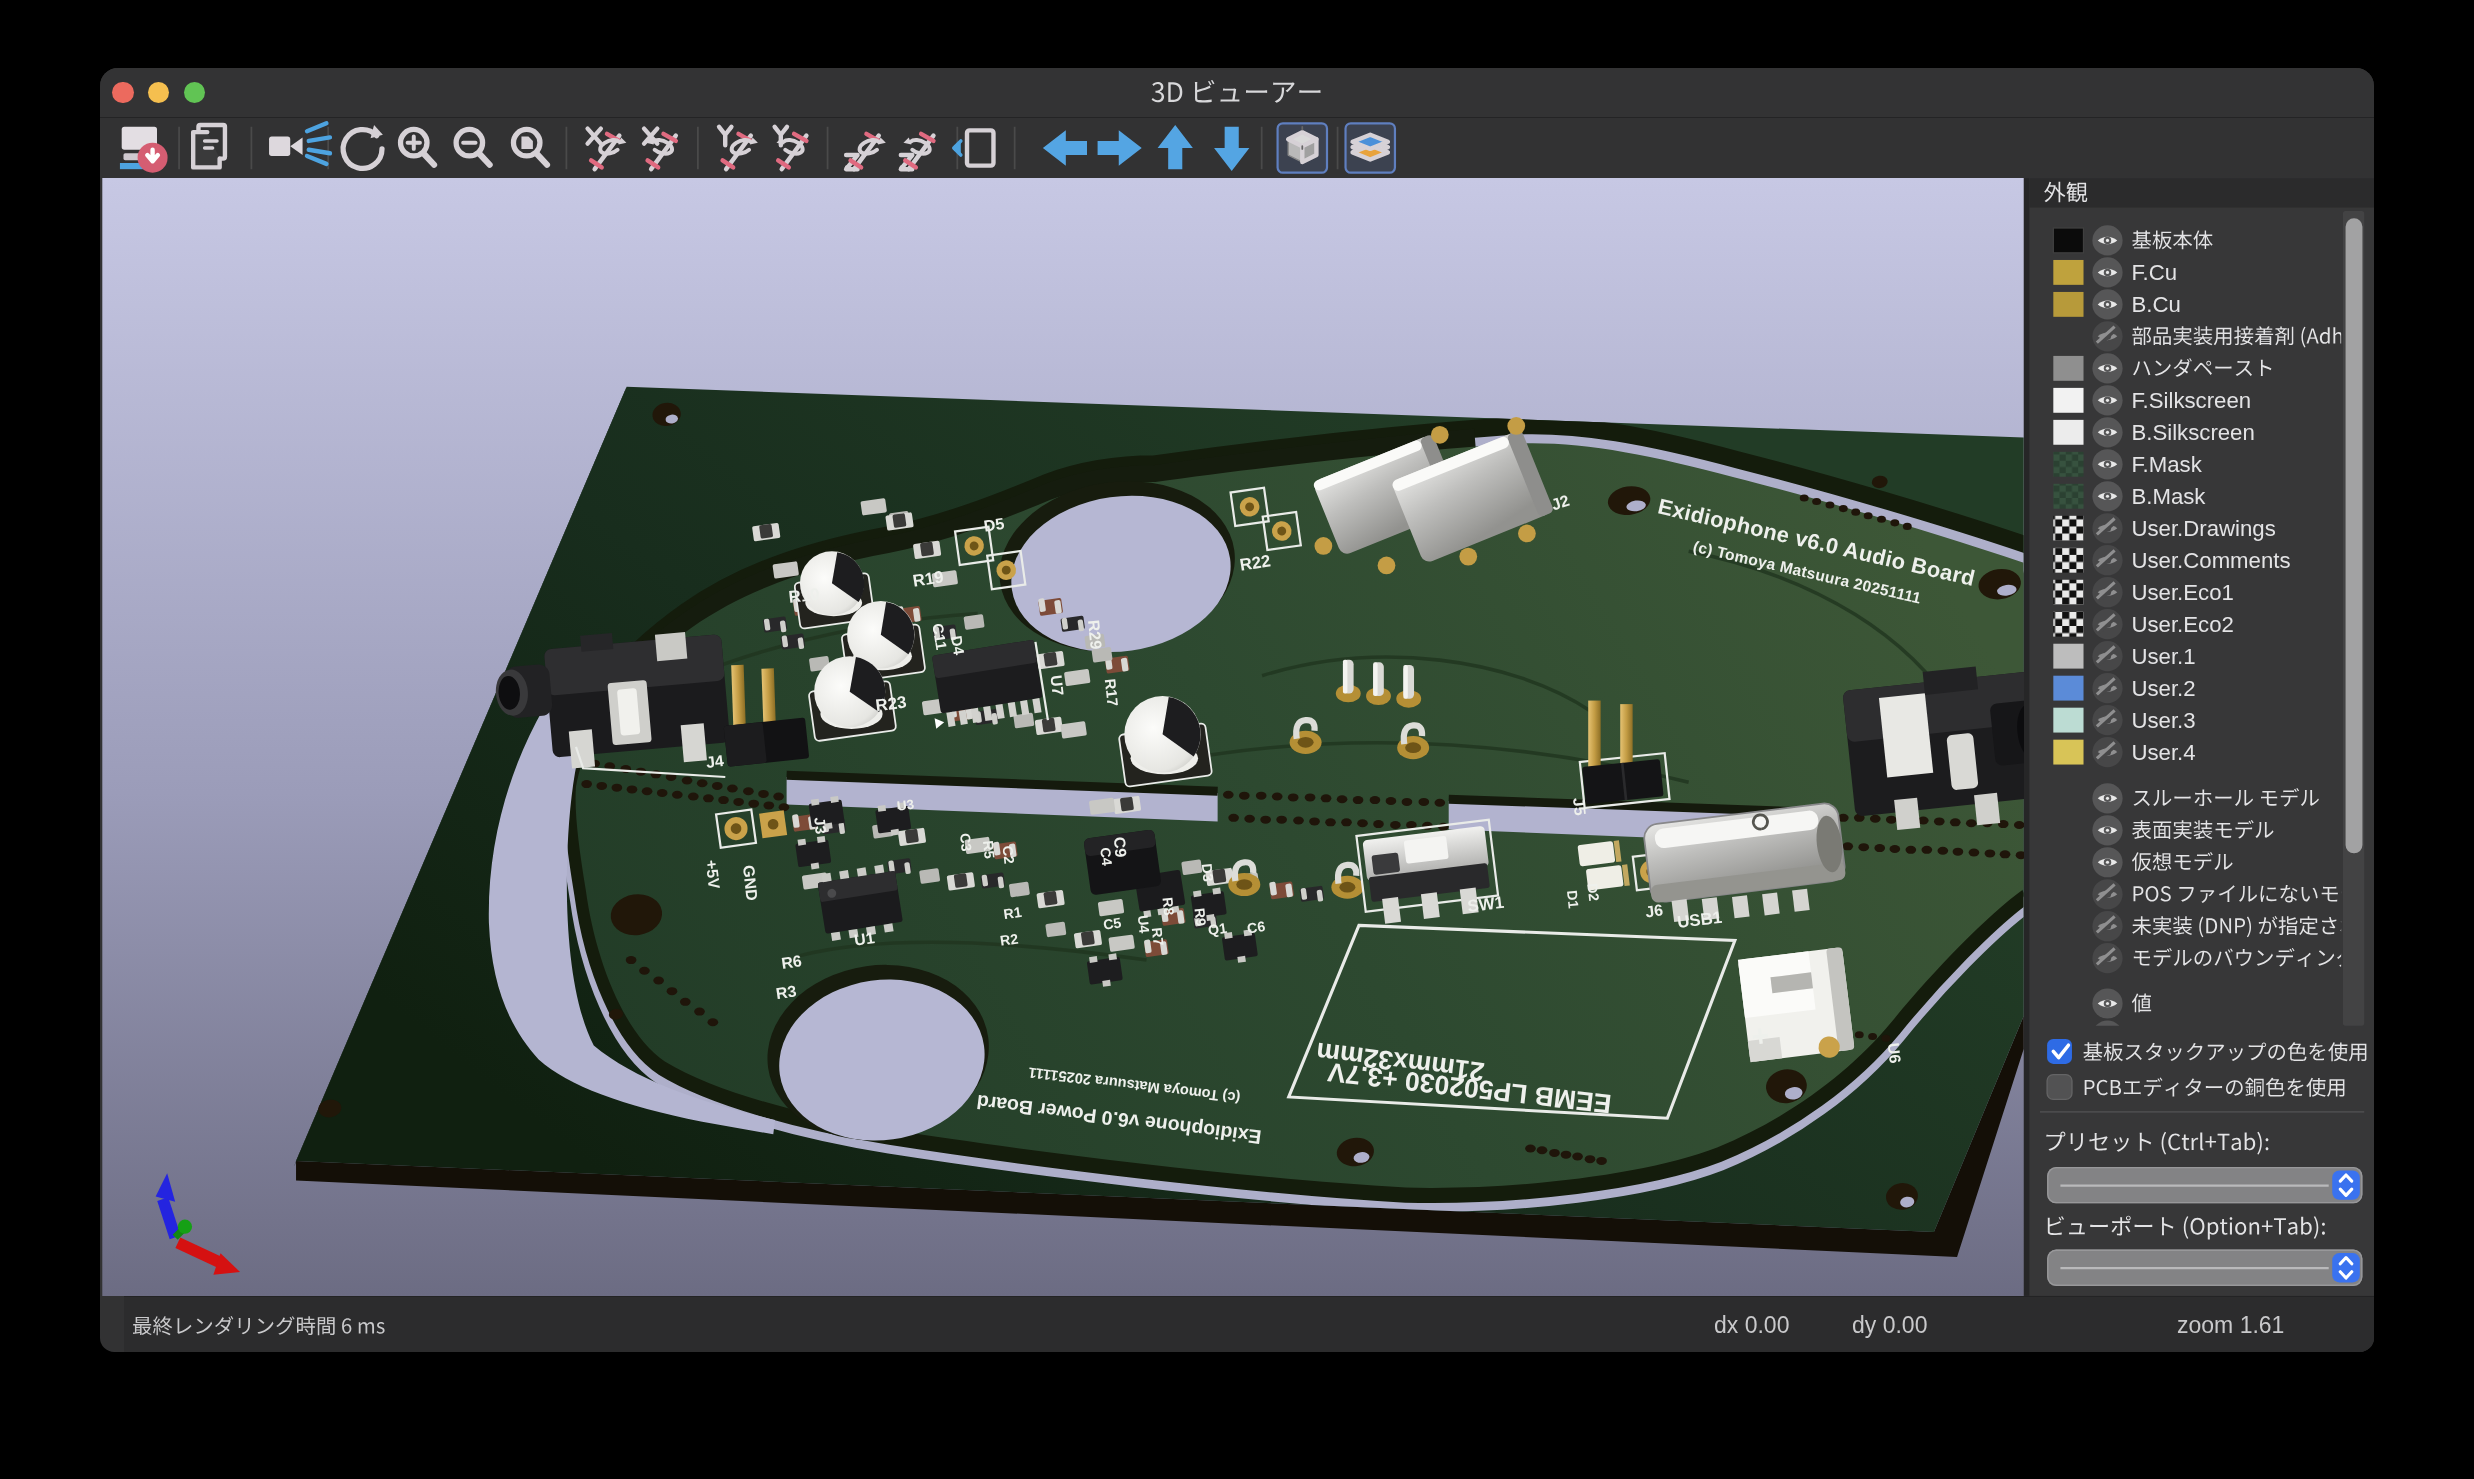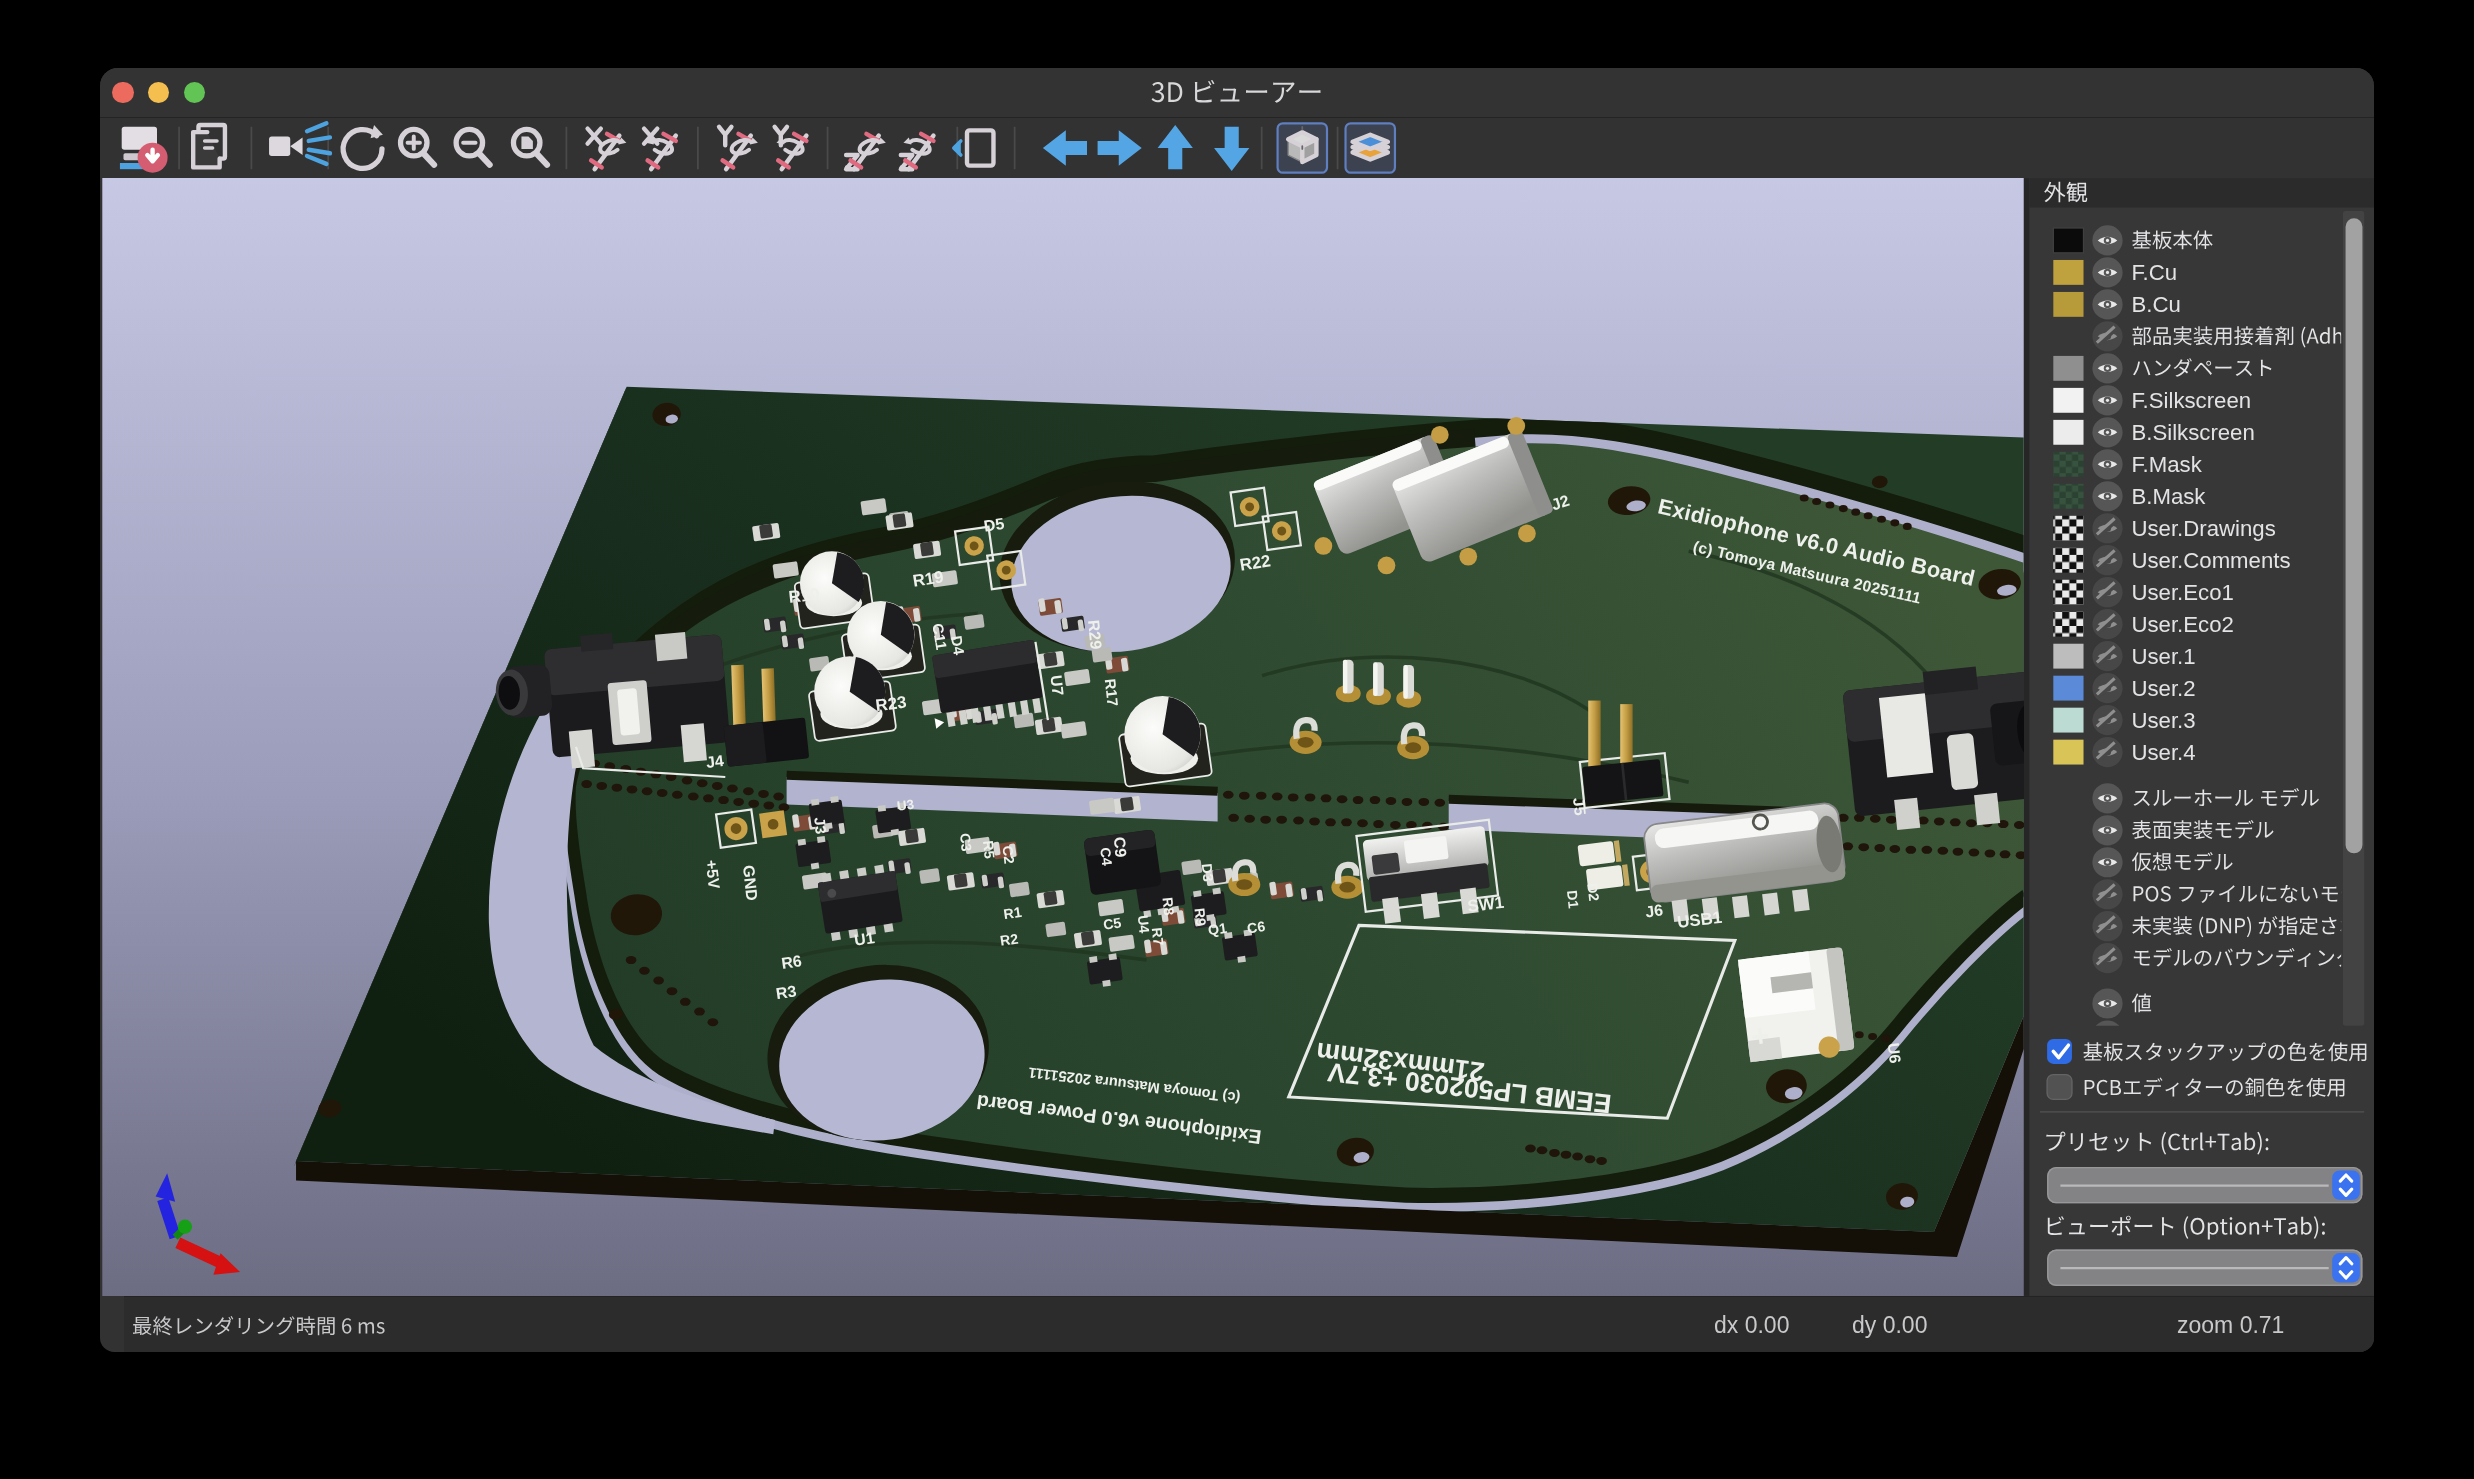--- a/index.html
+++ b/index.html
@@ -1049,15 +1049,15 @@
         <rect x="2624" y="1410" width="31" height="33" rx="8" fill="#3a72ef"></rect>
         <path d="M2633 1422l6.5-7 6.5 7M2633 1431l6.5 7 6.5-7" stroke="#fff" stroke-width="3.5" fill="none" stroke-linecap="round" stroke-linejoin="round"></path>
       </g>
     </svg>
   <div class="status">
     <svg style="position:absolute;left:0;top:0;width:622px;height:56px" viewBox="0 0 700 63">
         <path transform="translate(9,41)" d="M5.8 -14.6H17.3V-13.0H5.8ZM5.8 -17.4H17.3V-15.8H5.8ZM4.1 -18.6V-11.8H19.0V-18.6ZM9.1 -9.0V-7.5H4.9V-9.0ZM1.1 -1.0 1.3 0.5 9.1 -0.4V1.8H10.8V0.4C11.1 0.7 11.5 1.3 11.7 1.7C13.3 1.1 14.9 0.3 16.3 -0.7C17.6 0.4 19.3 1.3 21.1 1.8C21.3 1.4 21.8 0.8 22.1 0.5C20.4 0.0 18.8 -0.7 17.5 -1.7C19.0 -3.2 20.2 -5.0 20.9 -7.2L19.8 -7.7L19.5 -7.6H11.6V-6.2H13.6L12.6 -5.9C13.2 -4.4 14.1 -3.0 15.1 -1.8C13.8 -0.9 12.3 -0.1 10.8 0.3V-9.0H21.6V-10.5H1.3V-9.0H3.3V-1.2ZM14.0 -6.2H18.8C18.2 -4.9 17.3 -3.8 16.3 -2.8C15.3 -3.8 14.5 -4.9 14.0 -6.2ZM9.1 -6.1V-4.5H4.9V-6.1ZM9.1 -3.2V-1.9L4.9 -1.4V-3.2Z M36.0 -6.1C37.6 -5.4 39.6 -4.2 40.6 -3.4L41.7 -4.6C40.6 -5.4 38.6 -6.5 37.0 -7.2ZM33.4 -1.7C36.6 -0.9 40.3 0.7 42.4 2.0L43.4 0.6C41.3 -0.6 37.6 -2.1 34.5 -2.9ZM29.9 -5.9C30.5 -4.6 31.1 -2.8 31.3 -1.7L32.6 -2.1C32.4 -3.3 31.8 -5.0 31.1 -6.3ZM25.1 -6.2C24.8 -4.1 24.4 -2.1 23.6 -0.7C24.0 -0.6 24.6 -0.2 25.0 -0.0C25.7 -1.5 26.3 -3.7 26.6 -5.9ZM36.1 -15.4H41.3C40.6 -14.1 39.7 -12.8 38.6 -11.8C37.6 -12.8 36.7 -14.0 36.0 -15.3ZM23.8 -9.0 23.9 -7.5 27.6 -7.7V1.9H29.1V-7.8L30.9 -7.9C31.1 -7.4 31.2 -7.0 31.3 -6.6L32.4 -7.1C32.7 -6.8 33.0 -6.4 33.1 -6.1C35.1 -6.9 36.9 -8.1 38.6 -9.6C40.3 -8.0 42.3 -6.7 44.3 -5.8C44.5 -6.3 45.0 -6.9 45.4 -7.2C43.4 -8.0 41.4 -9.2 39.8 -10.6C41.4 -12.3 42.7 -14.2 43.6 -16.4L42.5 -17.0L42.2 -16.9H37.1C37.5 -17.6 37.8 -18.4 38.1 -19.0L36.4 -19.3C35.6 -17.2 33.9 -14.6 31.4 -12.7C31.8 -12.4 32.3 -11.9 32.6 -11.5C33.5 -12.3 34.3 -13.1 35.0 -14.0C35.7 -12.8 36.6 -11.7 37.5 -10.7C36.0 -9.4 34.2 -8.4 32.5 -7.6C32.1 -8.9 31.3 -10.5 30.5 -11.8L29.3 -11.3C29.6 -10.7 30.0 -10.0 30.3 -9.3L26.9 -9.1C28.5 -11.2 30.2 -13.8 31.5 -16.0L30.1 -16.7C29.5 -15.5 28.6 -14.0 27.7 -12.6C27.4 -13.0 26.9 -13.5 26.4 -14.1C27.2 -15.3 28.2 -17.2 29.0 -18.7L27.5 -19.3C27.0 -18.0 26.2 -16.3 25.4 -15.0L24.7 -15.6L23.9 -14.5C24.9 -13.5 26.1 -12.2 26.8 -11.2C26.3 -10.4 25.8 -9.7 25.3 -9.1Z M51.1 -0.7 52.4 0.4C52.8 0.2 53.2 0.1 53.4 0.0C59.1 -1.7 63.9 -4.5 66.9 -8.2L65.8 -9.8C63.0 -6.1 57.6 -3.1 53.2 -2.0C53.2 -3.2 53.2 -12.8 53.2 -15.0C53.2 -15.7 53.3 -16.5 53.4 -17.1H51.1C51.2 -16.7 51.3 -15.6 51.3 -15.0C51.3 -12.8 51.3 -3.3 51.3 -1.9C51.3 -1.4 51.3 -1.1 51.1 -0.7Z M74.2 -16.9 72.9 -15.5C74.6 -14.3 77.5 -11.8 78.6 -10.6L80.1 -12.1C78.8 -13.4 75.9 -15.8 74.2 -16.9ZM72.2 -1.4 73.5 0.4C77.3 -0.3 80.2 -1.7 82.5 -3.1C86.0 -5.3 88.7 -8.4 90.2 -11.3L89.1 -13.3C87.8 -10.4 85.0 -7.0 81.4 -4.8C79.3 -3.4 76.3 -2.0 72.2 -1.4Z M112.1 -19.5 110.9 -19.0C111.5 -18.1 112.3 -16.8 112.8 -15.8L114.0 -16.3C113.6 -17.2 112.7 -18.6 112.1 -19.5ZM103.6 -17.5 101.5 -18.2C101.4 -17.6 101.0 -16.8 100.8 -16.4C99.7 -14.3 97.3 -10.8 93.4 -8.3L94.9 -7.2C97.5 -8.9 99.5 -11.2 101.0 -13.2H108.8C108.3 -11.4 107.2 -8.9 105.7 -6.9C104.1 -8.0 102.3 -9.1 100.8 -10.0L99.6 -8.7C101.0 -7.8 102.8 -6.6 104.4 -5.4C102.4 -3.2 99.4 -1.1 95.5 0.1L97.2 1.6C101.1 0.1 103.9 -2.0 106.0 -4.3C106.9 -3.5 107.8 -2.8 108.5 -2.2L109.8 -3.8C109.1 -4.4 108.2 -5.1 107.2 -5.8C108.9 -8.1 110.2 -10.8 110.8 -13.0C110.9 -13.3 111.2 -13.9 111.3 -14.2L110.3 -14.8L111.5 -15.4C111.0 -16.3 110.2 -17.7 109.6 -18.5L108.4 -18.0C109.0 -17.2 109.8 -15.8 110.2 -14.9L109.8 -15.1C109.5 -15.0 108.9 -14.9 108.3 -14.9H102.1L102.6 -15.7C102.8 -16.1 103.2 -16.9 103.6 -17.5Z M132.8 -17.5H130.7C130.8 -16.9 130.8 -16.2 130.8 -15.5C130.8 -14.7 130.8 -12.7 130.8 -11.8C130.8 -7.5 130.5 -5.6 128.9 -3.7C127.5 -2.1 125.5 -1.2 123.4 -0.6L124.9 0.9C126.6 0.4 128.9 -0.6 130.4 -2.4C132.0 -4.4 132.8 -6.2 132.8 -11.7C132.8 -12.6 132.8 -14.5 132.8 -15.5C132.8 -16.2 132.8 -16.9 132.8 -17.5ZM122.2 -17.3H120.1C120.1 -16.8 120.2 -16.0 120.2 -15.6C120.2 -14.9 120.2 -8.9 120.2 -8.0C120.2 -7.3 120.1 -6.5 120.1 -6.2H122.2C122.1 -6.6 122.1 -7.4 122.1 -7.9C122.1 -8.9 122.1 -14.9 122.1 -15.6C122.1 -16.2 122.1 -16.8 122.2 -17.3Z M143.2 -16.9 141.9 -15.5C143.6 -14.3 146.5 -11.8 147.6 -10.6L149.1 -12.1C147.8 -13.4 144.9 -15.8 143.2 -16.9ZM141.2 -1.4 142.5 0.4C146.3 -0.3 149.2 -1.7 151.5 -3.1C155.0 -5.3 157.7 -8.4 159.2 -11.3L158.1 -13.3C156.8 -10.4 154.0 -7.0 150.4 -4.8C148.3 -3.4 145.3 -2.0 141.2 -1.4Z M178.6 -18.4 177.4 -17.9C178.0 -17.0 178.8 -15.6 179.2 -14.7L180.5 -15.2C180.0 -16.2 179.2 -17.6 178.6 -18.4ZM181.1 -19.3 179.9 -18.8C180.6 -17.9 181.3 -16.6 181.8 -15.6L183.0 -16.2C182.6 -17.0 181.7 -18.5 181.1 -19.3ZM172.4 -17.3 170.3 -18.0C170.2 -17.4 169.8 -16.6 169.6 -16.2C168.6 -14.1 166.3 -10.8 162.3 -8.4L163.9 -7.2C166.5 -8.9 168.4 -10.9 169.8 -12.9H177.5C177.1 -10.8 175.7 -7.8 173.9 -5.7C171.8 -3.2 168.9 -1.2 164.7 0.1L166.4 1.6C170.7 -0.0 173.4 -2.1 175.5 -4.7C177.6 -7.2 179.0 -10.3 179.6 -12.6C179.7 -13.0 179.9 -13.5 180.1 -13.8L178.6 -14.7C178.2 -14.6 177.7 -14.5 177.1 -14.5H170.9L171.4 -15.5C171.6 -15.9 172.0 -16.7 172.4 -17.3Z M194.2 -4.8C195.4 -3.6 196.7 -1.9 197.2 -0.8L198.6 -1.7C198.1 -2.8 196.8 -4.4 195.6 -5.6ZM198.5 -19.3V-16.6H193.7V-15.0H198.5V-12.1H192.7V-10.6H201.5V-8.0H192.8V-6.4H201.5V-0.2C201.5 0.1 201.4 0.2 201.1 0.2C200.7 0.2 199.4 0.2 198.0 0.2C198.2 0.7 198.5 1.4 198.6 1.8C200.4 1.8 201.6 1.8 202.3 1.5C203.0 1.3 203.3 0.8 203.3 -0.2V-6.4H205.9V-8.0H203.3V-10.6H206.2V-12.1H200.2V-15.0H205.2V-16.6H200.2V-19.3ZM190.7 -9.6V-4.3H187.4V-9.6ZM190.7 -11.1H187.4V-16.2H190.7ZM185.7 -17.8V-0.8H187.4V-2.7H192.3V-17.8Z M221.1 -3.9V-1.7H215.7V-3.9ZM221.1 -5.2H215.7V-7.3H221.1ZM214.2 -8.7V0.9H215.7V-0.3H222.8V-8.7ZM215.8 -13.8V-11.8H210.8V-13.8ZM215.8 -15.1H210.8V-17.0H215.8ZM226.3 -13.8V-11.7H221.1V-13.8ZM226.3 -15.1H221.1V-17.0H226.3ZM227.2 -18.3H219.5V-10.4H226.3V-0.5C226.3 -0.0 226.2 0.1 225.8 0.1C225.4 0.1 224.0 0.1 222.6 0.1C222.8 0.6 223.1 1.4 223.2 1.8C225.1 1.8 226.3 1.8 227.1 1.5C227.8 1.2 228.1 0.7 228.1 -0.4V-18.3ZM209.1 -18.3V1.9H210.8V-10.4H217.4V-18.3Z M242.1 0.3C244.7 0.3 246.9 -1.9 246.9 -5.2C246.9 -8.7 245.1 -10.5 242.2 -10.5C240.9 -10.5 239.5 -9.7 238.4 -8.4C238.5 -13.7 240.4 -15.4 242.8 -15.4C243.8 -15.4 244.8 -14.9 245.4 -14.1L246.6 -15.4C245.7 -16.4 244.4 -17.2 242.7 -17.2C239.4 -17.2 236.4 -14.7 236.4 -8.1C236.4 -2.5 238.9 0.3 242.1 0.3ZM238.5 -6.8C239.6 -8.3 240.9 -8.9 241.9 -8.9C243.9 -8.9 244.9 -7.5 244.9 -5.2C244.9 -2.9 243.7 -1.4 242.1 -1.4C240.0 -1.4 238.7 -3.3 238.5 -6.8Z M255.2 0.0H257.3V-9.1C258.4 -10.3 259.5 -11.0 260.4 -11.0C262.0 -11.0 262.8 -10.0 262.8 -7.6V0.0H264.8V-9.1C266.0 -10.3 267.0 -11.0 268.0 -11.0C269.6 -11.0 270.3 -10.0 270.3 -7.6V0.0H272.4V-7.9C272.4 -11.1 271.2 -12.8 268.6 -12.8C267.1 -12.8 265.8 -11.8 264.5 -10.4C264.0 -11.9 263.0 -12.8 261.0 -12.8C259.6 -12.8 258.3 -11.9 257.2 -10.7H257.1L256.9 -12.5H255.2Z M279.7 0.3C282.7 0.3 284.3 -1.4 284.3 -3.4C284.3 -5.8 282.3 -6.5 280.5 -7.2C279.1 -7.7 277.8 -8.2 277.8 -9.4C277.8 -10.3 278.5 -11.2 280.1 -11.2C281.2 -11.2 282.1 -10.7 282.9 -10.1L284.0 -11.4C283.0 -12.2 281.6 -12.8 280.1 -12.8C277.4 -12.8 275.8 -11.2 275.8 -9.3C275.8 -7.1 277.7 -6.3 279.4 -5.7C280.8 -5.2 282.3 -4.6 282.3 -3.3C282.3 -2.2 281.5 -1.3 279.8 -1.3C278.3 -1.3 277.2 -1.9 276.1 -2.8L275.1 -1.4C276.3 -0.4 278.0 0.3 279.7 0.3Z" fill="#c9c9cb"></path>
       </svg>
     <span style="left:1590px">dx 0.00</span>
     <span style="left:1728px">dy 0.00</span>
-    <span style="left:2053px">zoom 0.71</span>
+    <span style="left:2053px">zoom 1.61</span>
   </div>
 </div>
 
 </body></html>

